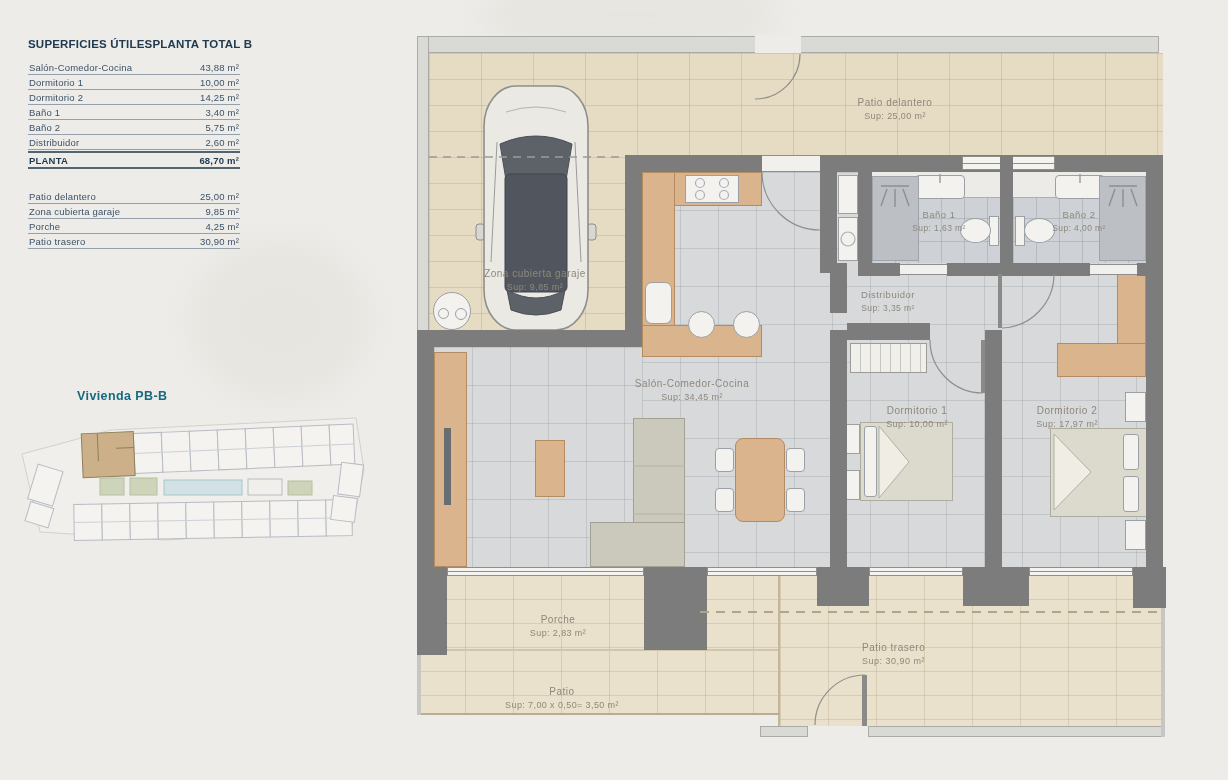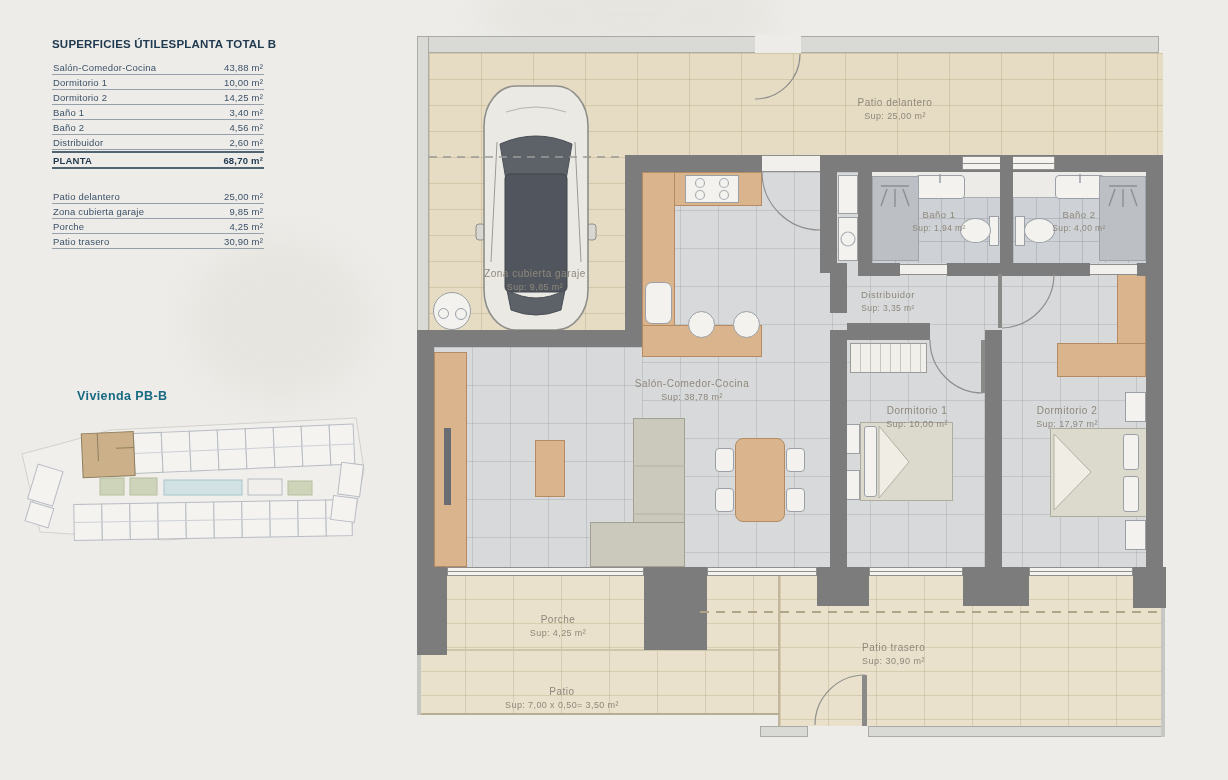--- a/index.html
+++ b/index.html
@@ -1,21 +1,21 @@
 <!DOCTYPE html>
 <html><head>
 <meta charset="utf-8">
 <style>
   html,body{margin:0;padding:0;}
   body{font-family:"Liberation Sans","DejaVu Sans",sans-serif;background:#edece8;}
   #page{position:relative;width:1228px;height:780px;background:#edece8;overflow:hidden;}
   .blob{position:absolute;border-radius:50%;filter:blur(18px);background:#e2e0da;opacity:.55;}
 
   
-  #areas{position:absolute;left:52px;top:38px;width:212px;}
+  #areas{position:absolute;left:28px;top:38px;width:212px;}
   .tbl-head{display:flex;justify-content:space-between;font-size:11.5px;font-weight:bold;
     color:#203a50;letter-spacing:.2px;margin-bottom:10px;white-space:nowrap;}
   .trow{display:flex;justify-content:space-between;align-items:flex-end;
     font-size:9.5px;color:#3c5168;border-bottom:1px solid #95a0ab;
     padding:2px 1px 1px 1px;height:11px;letter-spacing:.2px;}
   .trow.total{font-weight:bold;color:#1f394f;border-top:2px solid #516472;
     border-bottom:2px solid #516472;margin-top:1px;}
   .tgap{height:20px;}
 
   
@@ -89,21 +89,21 @@
     <div class="trow">
       <span>Dormitorio 2</span>
       <span>14,25 m²</span>
     </div>
     <div class="trow">
       <span>Baño 1</span>
       <span>3,40 m²</span>
     </div>
     <div class="trow">
       <span>Baño 2</span>
-      <span>4,56 m²</span>
+      <span>5,75 m²</span>
     </div>
     <div class="trow">
       <span>Distribuidor</span>
       <span>2,60 m²</span>
     </div>
     <div class="trow total">
       <span>PLANTA</span>
       <span>68,70 m²</span>
     </div>
     <div class="tgap"></div>
@@ -324,45 +324,45 @@
     <div class="plabel" style="left:478px;top:59px;">
       <div>Patio delantero</div>
       <div class="sup">Sup: 25,00 m²</div>
     </div>
     <div class="plabel" style="left:118px;top:230px;">
       <div>Zona cubierta garaje</div>
       <div class="sup">Sup: 9,85 m²</div>
     </div>
     <div class="plabel small" style="left:522px;top:172px;">
       <div>Baño 1</div>
-      <div class="sup">Sup: 1,94 m²</div>
+      <div class="sup">Sup: 1,63 m²</div>
     </div>
     <div class="plabel small" style="left:662px;top:172px;">
       <div>Baño 2</div>
       <div class="sup">Sup: 4,00 m²</div>
     </div>
     <div class="plabel small" style="left:471px;top:252px;">
       <div>Distribuidor</div>
       <div class="sup">Sup: 3,35 m²</div>
     </div>
     <div class="plabel" style="left:275px;top:340px;">
       <div>Salón-Comedor-Cocina</div>
-      <div class="sup">Sup: 38,78 m²</div>
+      <div class="sup">Sup: 34,45 m²</div>
     </div>
     <div class="plabel" style="left:500px;top:367px;">
       <div>Dormitorio 1</div>
       <div class="sup">Sup: 10,00 m²</div>
     </div>
     <div class="plabel" style="left:650px;top:367px;">
       <div>Dormitorio 2</div>
       <div class="sup">Sup: 17,97 m²</div>
     </div>
     <div class="plabel" style="left:141px;top:576px;">
       <div>Porche</div>
-      <div class="sup">Sup: 4,25 m²</div>
+      <div class="sup">Sup: 2,83 m²</div>
     </div>
     <div class="plabel" style="left:145px;top:648px;">
       <div>Patio</div>
       <div class="sup">Sup: 7,00 x 0,50= 3,50 m²</div>
     </div>
     <div class="plabel-left" style="left:445px;top:604px;">
       <div>Patio trasero</div>
       <div class="sup">Sup: 30,90 m²</div>
     </div>
   </div>

